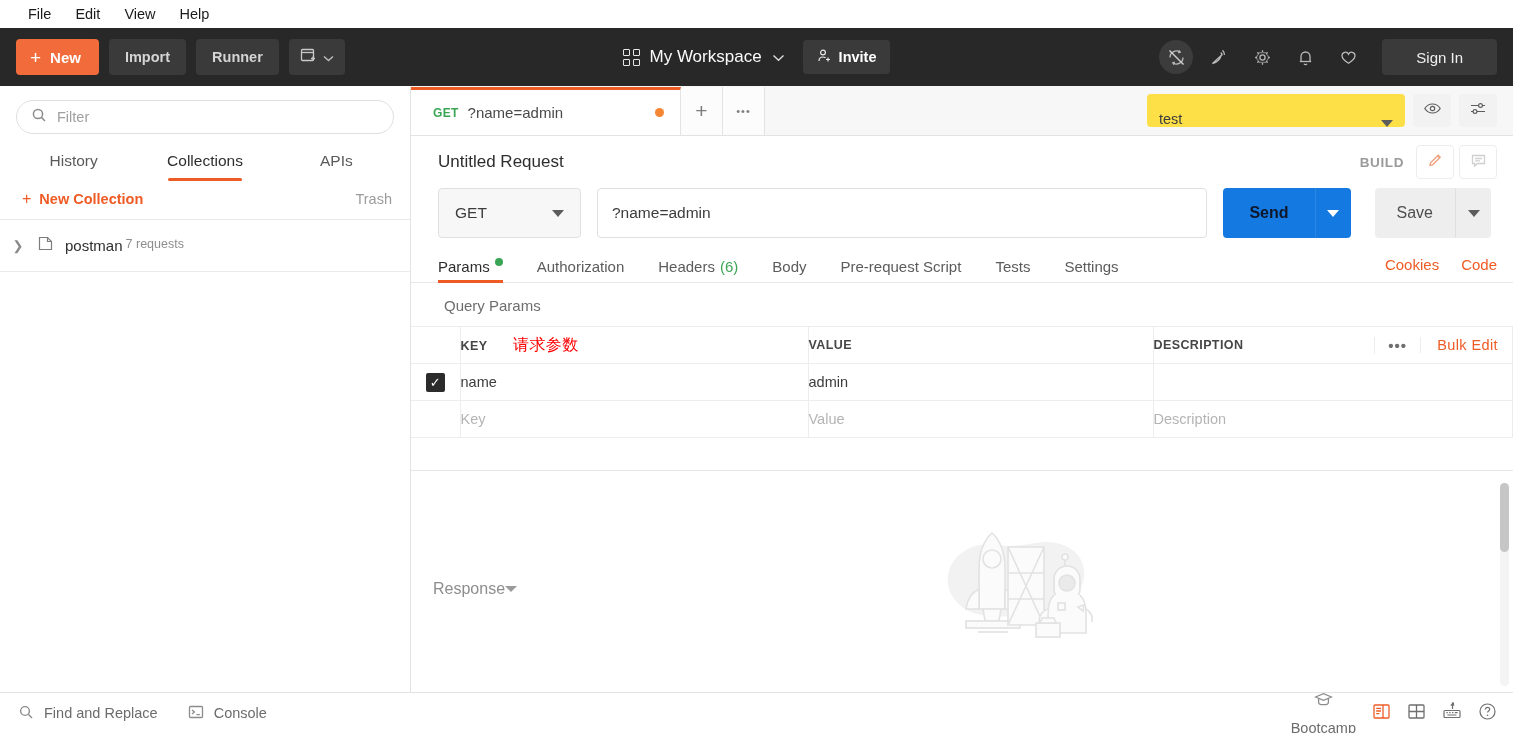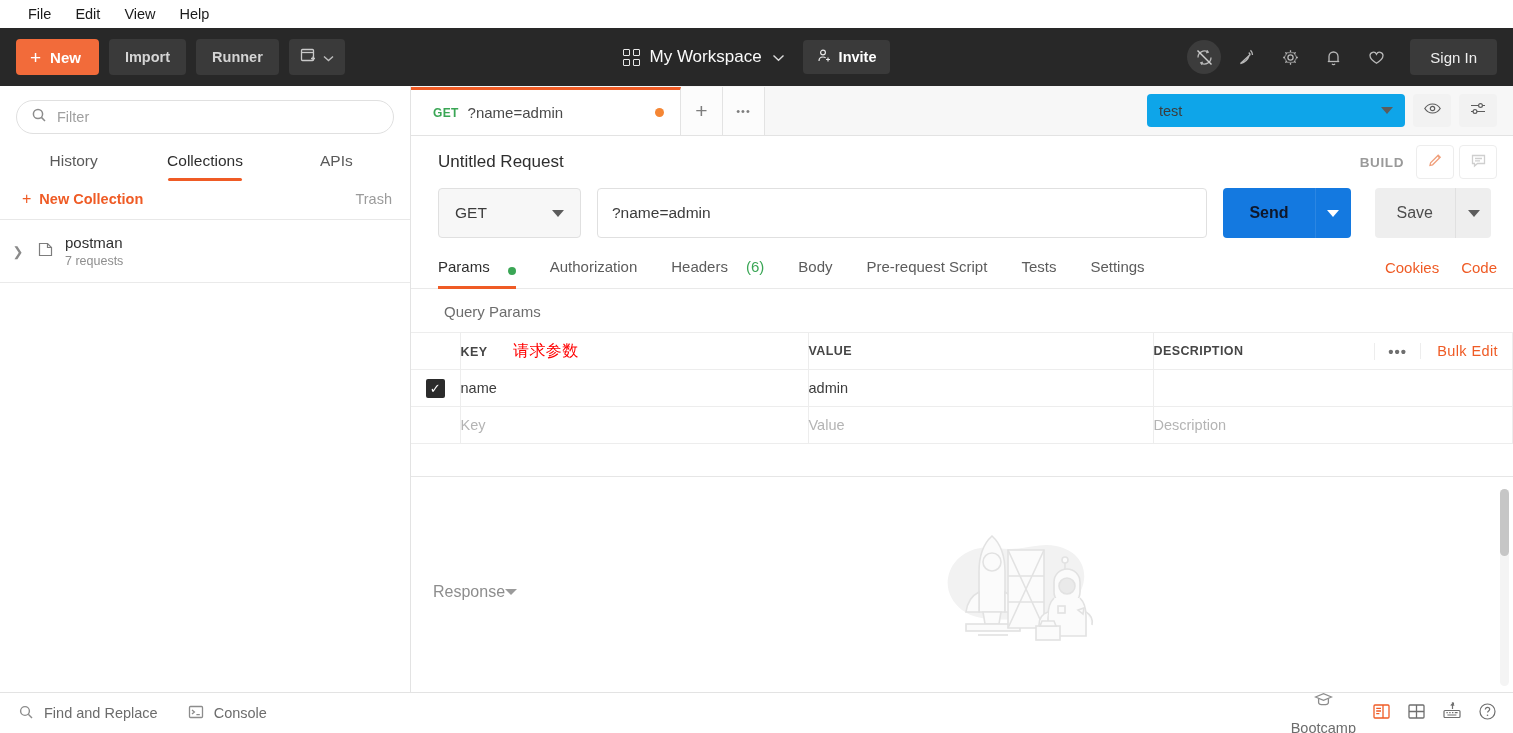--- a/index.html
+++ b/index.html
@@ -62,21 +62,21 @@
     font-family: "Liberation Sans", sans-serif;
   }
   .tb-right { margin-left: auto; display: flex; align-items: center; gap: 9px; }
   .ic-btn {
     width: 34px; height: 34px; border-radius: 50%; display: flex;
     align-items: center; justify-content: center; cursor: pointer;
   }
   .ic-btn.active { background: #3c3c3c; }
   .btn-signin {
     background: #3a3a3a; color: #efefef; border: none; border-radius: 4px;
-    height: 36px; padding: 0 20px; font-size: 15px; margin-left: 8px;
+    height: 36px; padding: 0 34px; font-size: 15px; margin-left: 8px;
     cursor: pointer; font-family: "Liberation Sans", sans-serif;
   }
 
   
   .main { flex: 1; display: flex; min-height: 0; }
 
   
   .sidebar {
     width: 411px; flex: none; border-right: 1px solid #e3e3e3;
     display: flex; flex-direction: column; background: #fff;
@@ -109,21 +109,21 @@
     color: #ef5b25; font-size: 14.5px; font-weight: bold; cursor: pointer;
     display: flex; align-items: center; gap: 8px;
   }
   .new-coll .p { font-size: 16px; font-weight: normal; }
   .trash { color: #9b9b9b; font-size: 14.5px; cursor: pointer; margin-left: 22px; }
   .coll-item {
     display: flex; align-items: center; gap: 10px; padding: 14px 10px 14px 10px;
     border-bottom: 1px solid #eaeaea; cursor: pointer;
   }
   .coll-caret { width: 16px; text-align: center; color: #8a8a8a; font-size: 13px; }
-  .coll-texts { display: flex; flex-direction: column; gap: 3px; justify-content: flex-end; }
+  .coll-texts { display: flex; flex-direction: row; gap: 3px; justify-content: flex-end; }
   .coll-name { font-size: 15px; color: #2f2f2f; }
   .coll-sub { font-size: 12.5px; color: #8e8e8e; }
 
   
   .right { flex: 1; display: flex; flex-direction: column; min-width: 0; }
 
   .tabstrip {
     height: 50px; background: #f7f7f7; border-bottom: 1px solid #e3e3e3;
     display: flex; align-items: flex-end; flex: none;
   }
@@ -142,22 +142,22 @@
     justify-content: center; border-right: 1px solid #e3e3e3;
     color: #7d7d7d; cursor: pointer; background: #fcfcfc;
   }
   .tab-add { font-size: 21px; font-weight: 300; }
   .tab-more { font-size: 11px; letter-spacing: 1px; }
   .tabstrip-right {
     margin-left: auto; display: flex; align-items: center; gap: 8px;
     padding: 0 16px 8px 0;
   }
   .env-select {
-    width: 258px; height: 33px; background: #0ea5e9; border-radius: 4px;
-    display: flex; align-items: center; padding: 0 12px; cursor: pointer;
+    width: 258px; height: 33px; background: #fde047; border-radius: 4px;
+    display: flex; align-items: flex-end; padding: 0 12px; cursor: pointer;
   }
   .env-select .lbl { flex: 1; font-size: 14.5px; color: #3c3c3c; }
   .caret-solid {
     width: 0; height: 0; border-left: 6px solid transparent;
     border-right: 6px solid transparent; border-top: 7px solid #5c5c5c;
   }
   .sq-btn {
     width: 38px; height: 33px; background: #f2f2f2; border-radius: 4px;
     display: flex; align-items: center; justify-content: center; cursor: pointer;
   }
@@ -222,22 +222,22 @@
     background: #eeeeee; width: 36px; height: 50px; border-radius: 0 4px 4px 0;
     display: flex; align-items: center; justify-content: center;
     border-left: 1px solid #e0e0e0; cursor: pointer;
   }
 
   .req-tabs {
     display: flex; align-items: center; padding: 0 16px 0 27px;
     border-bottom: 1px solid #e9e9e9; flex: none;
   }
   .rt {
-    font-size: 15px; color: #5c5c5c; padding: 12px 0 13px 0; margin-right: 34px;
-    cursor: pointer; position: relative; display: flex; align-items: flex-end; gap: 18px;
+    font-size: 15px; color: #5c5c5c; padding: 12px 0 7px 0; margin-right: 34px;
+    cursor: pointer; position: relative; display: flex; align-items: flex-start; gap: 5px;
   }
   .rt.active { color: #2e2e2e; }
   .rt.active::after {
     content: ""; position: absolute; left: 0; right: 0; bottom: -1px;
     height: 3px; background: #ef5b25;
   }
   .green-dot { width: 8px; height: 8px; border-radius: 50%; background: #3aa655; }
   .count-green { color: #3aa655; }
   .rt-right { margin-left: auto; display: flex; gap: 22px; }
   .rt-right span { color: #ef5b25; font-size: 15px; cursor: pointer; }

